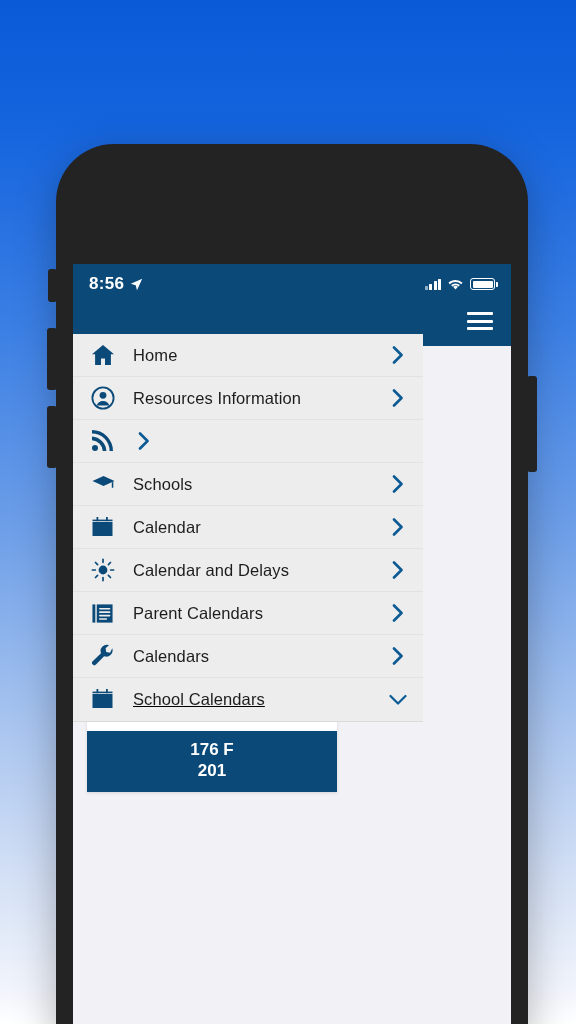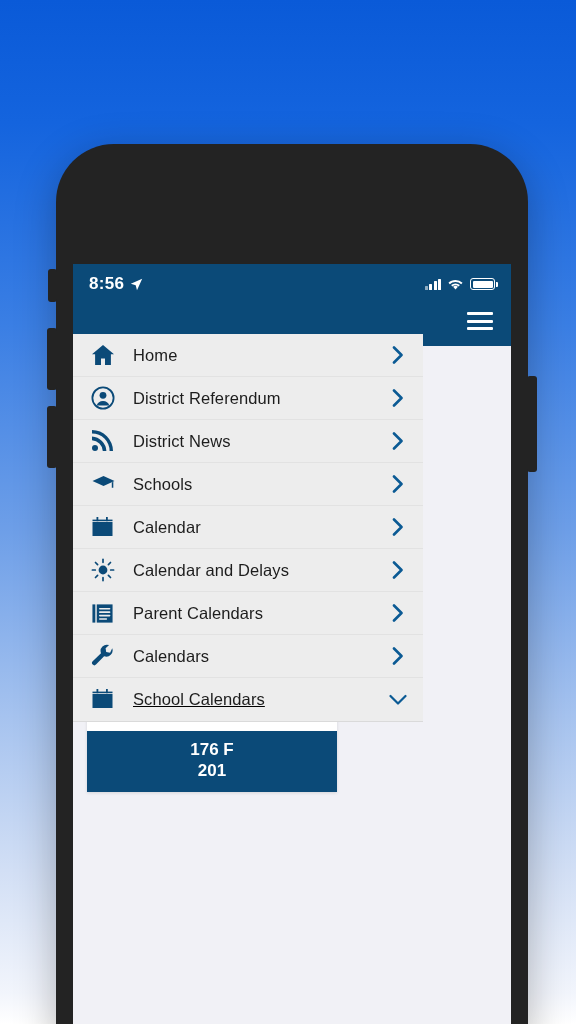--- a/index.html
+++ b/index.html
@@ -280,37 +280,36 @@
       </div>
 
       <div class="menu-item">
         <span class="mi-icon">
           <svg width="24" height="24" viewBox="0 0 24 24">
               <circle cx="12" cy="12" r="10.6" fill="none" stroke="#0b4a78" stroke-width="1.8"></circle>
               <circle class="nav" cx="12" cy="9.3" r="3.4"></circle>
               <path class="nav" d="M5.6 19.6a6.8 6.8 0 0 1 12.8 0z"></path>
             </svg>
         </span>
-        <span class="mi-label">District Referendum</span>
+        <span class="mi-label">Resources Information</span>
         <span class="mi-chev">
           <svg width="12" height="18" viewBox="0 0 12 18">
               <path d="M2 1.5 L9.5 9 L2 16.5" stroke="#0b5a94" stroke-width="2.6" fill="none" stroke-linecap="round" stroke-linejoin="round"></path>
             </svg>
         </span>
       </div>
 
       <div class="menu-item">
         <span class="mi-icon">
           <svg width="22" height="22" viewBox="0 0 22 22">
               <circle class="nav" cx="4" cy="18" r="3"></circle>
               <path class="nav" d="M1 10.2a11.8 11.8 0 0 1 10.8 10.8h3.6A15.4 15.4 0 0 0 1 6.6z"></path>
               <path class="nav" d="M1 3.4A17.6 17.6 0 0 1 18.6 21h3.4A21 21 0 0 0 1 0z"></path>
             </svg>
         </span>
-        <span class="mi-label">District News</span>
         <span class="mi-chev">
           <svg width="12" height="18" viewBox="0 0 12 18">
               <path d="M2 1.5 L9.5 9 L2 16.5" stroke="#0b5a94" stroke-width="2.6" fill="none" stroke-linecap="round" stroke-linejoin="round"></path>
             </svg>
         </span>
       </div>
 
       <div class="menu-item">
         <span class="mi-icon">
           <svg width="25" height="20" viewBox="0 0 24 20">

